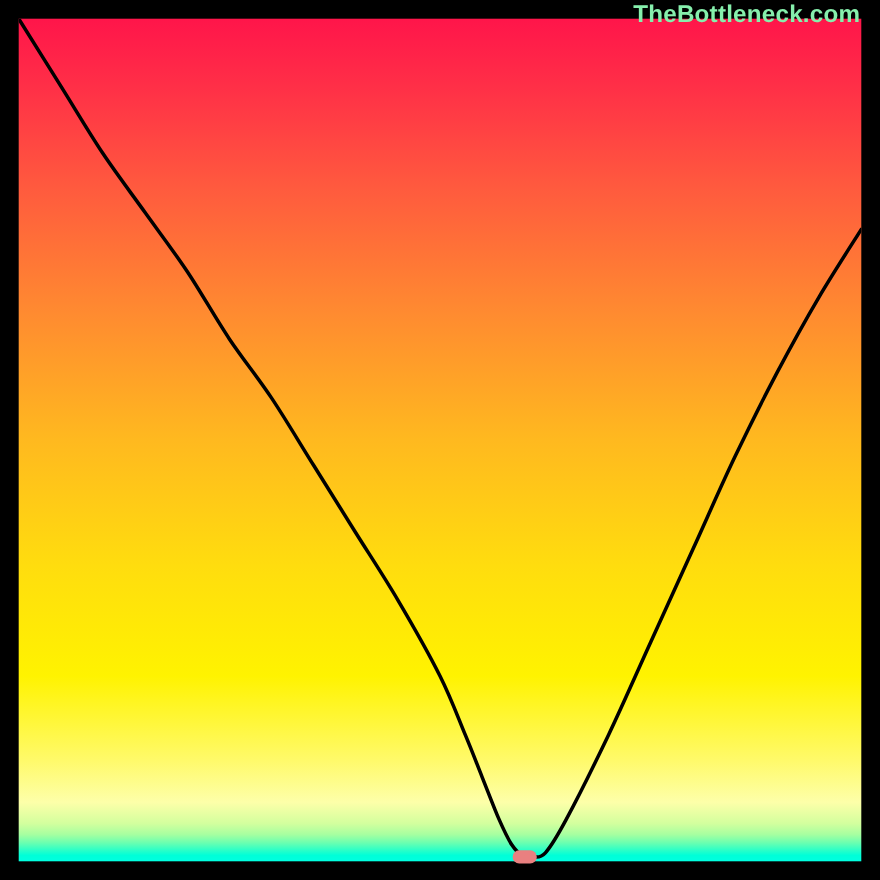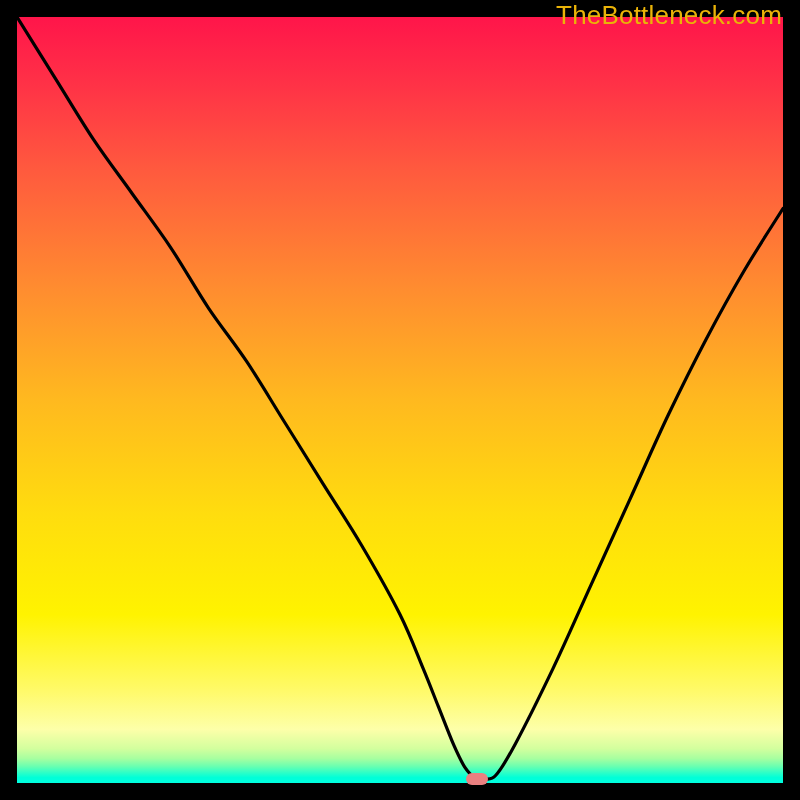--- a/index.html
+++ b/index.html
@@ -32,23 +32,23 @@
       #6bffb0 97.8%,
       #2affc8 98.7%,
       #00ffd8 99.3%,
       #00ffe0 100%
     );
   }
   .watermark {
     position: absolute;
     top: 0;
     right: 18px;
-    color: #eab308;
-    font-size: 26px;
-    font-weight: 400;
+    color: #86efac;
+    font-size: 22px;
+    font-weight: 700;
     letter-spacing: 0.2px;
     user-select: none;
   }
   svg.curve {
     position: absolute;
     left: 0;
     top: 0;
     width: 766px;
     height: 766px;
     pointer-events: none;

